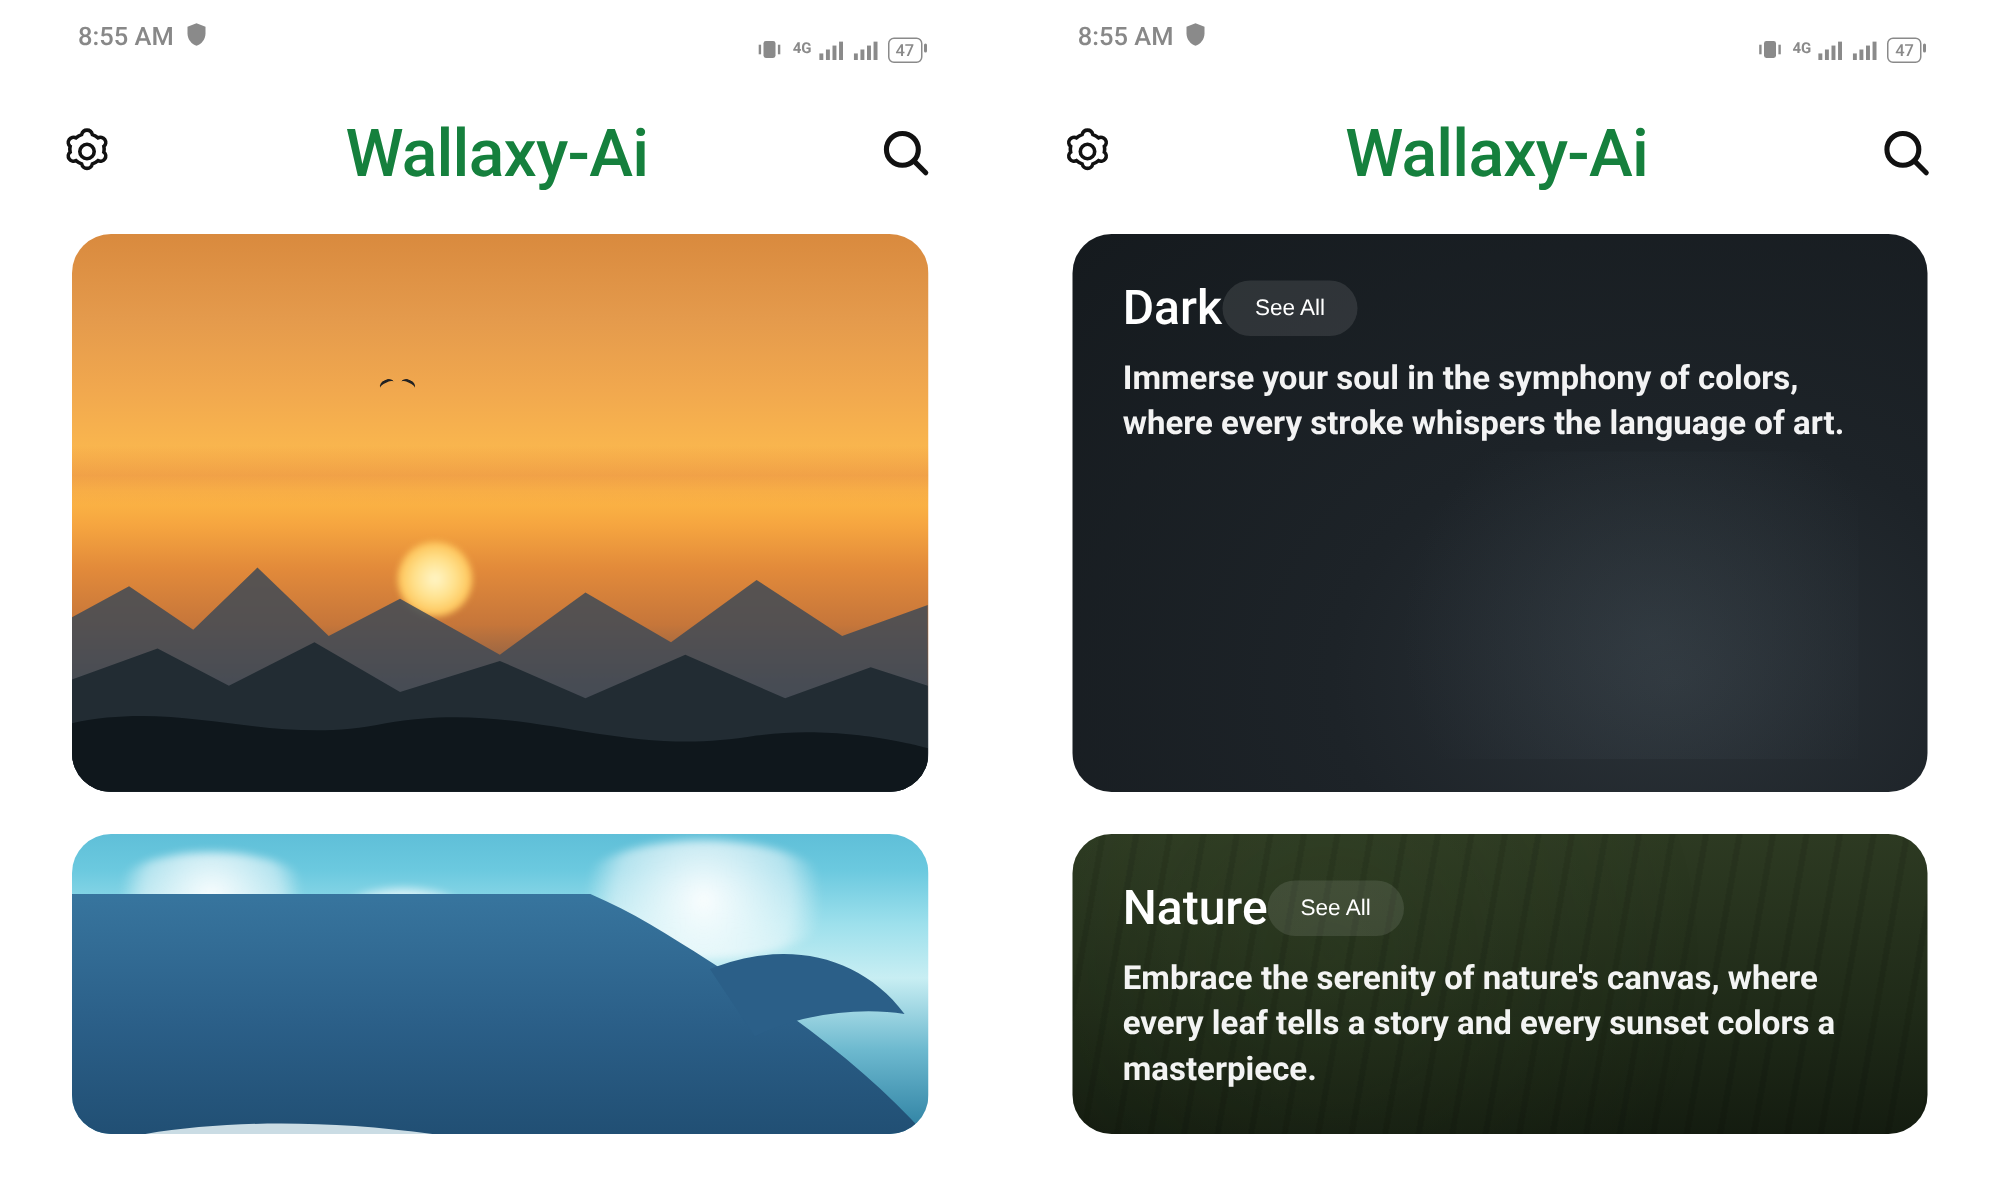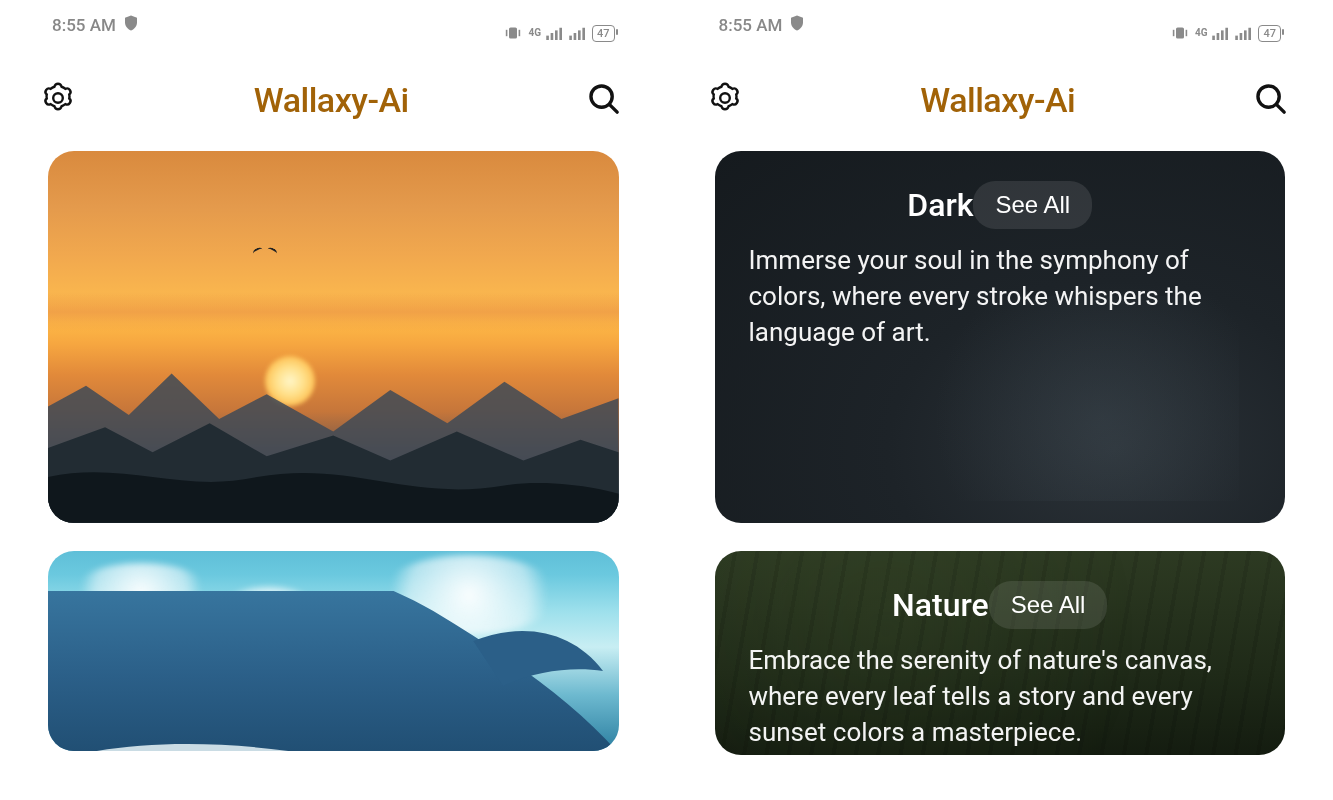--- a/index.html
+++ b/index.html
@@ -4,21 +4,21 @@
 <style>
   * { box-sizing: border-box; margin: 0; padding: 0; }
   html, body { width: 1333px; height: 800px; background: #ffffff; font-family: -apple-system, BlinkMacSystemFont, "Segoe UI", Roboto, sans-serif; overflow: hidden; }
   .container { display: flex; width: 100%; height: 100%; }
   .phone { width: 50%; height: 100%; position: relative; padding: 0 12px; }
   .status-bar { display: flex; justify-content: space-between; align-items: center; padding: 10px 40px 8px 40px; height: 48px; color: #888; font-size: 17px; font-weight: 500; }
   .status-left { display: flex; align-items: center; gap: 6px; }
   .status-right { display: flex; align-items: center; gap: 5px; margin-top: 16px; }
   .status-right svg { display: block; }
   .header { display: flex; align-items: center; justify-content: space-between; padding: 28px 30px 28px 24px; }
-  .app-title { font-size: 34px; font-weight: 500; color: #a16207; letter-spacing: -0.5px; }
+  .app-title { font-size: 44px; font-weight: 500; color: #15803d; letter-spacing: -0.5px; }
   .icon-btn { background: none; border: none; cursor: pointer; padding: 4px; display: flex; align-items: center; justify-content: center; }
   .content { padding: 0 36px; display: flex; flex-direction: column; gap: 28px; }
   .wallpaper-card { border-radius: 26px; overflow: hidden; height: 372px; position: relative; cursor: pointer; }
   .wallpaper-card.second { height: 200px; }
   
   .sunset-bg { width: 100%; height: 100%; position: relative; background: linear-gradient(to bottom, #d98a3e 0%, #e49a4c 15%, #f1a84e 28%, #f9b54e 38%, #fdb846 46%, #f6a640 52%, #e28a3a 60%, #c6763a 70%, #7a5a4a 80%, #3b4348 90%, #1f2a30 100%); }
   .sun { position: absolute; left: 38%; top: 55%; width: 50px; height: 50px; border-radius: 50%; background: radial-gradient(circle, #fff6c8 0%, #ffe08a 40%, #fdb846 80%, transparent 100%); filter: blur(2px); }
   .cloud-band { position: absolute; left: 0; right: 0; top: 38%; height: 40px; background: linear-gradient(to bottom, transparent, rgba(230,140,70,0.5), transparent); }
   .bird { position: absolute; left: 36%; top: 26%; width: 24px; height: 8px; }
   .bird::before, .bird::after { content: ""; position: absolute; width: 10px; height: 5px; border-top: 2.5px solid #222; border-radius: 50% 50% 0 0; }
@@ -35,24 +35,24 @@
   .c3 { left: 30%; top: 18%; width: 100px; height: 50px; }
   .whale-body { position: absolute; left: -6%; top: 20%; width: 112%; height: 80%; }
   .whale-body svg { width: 100%; height: 100%; display: block; }
   
   .category-card { border-radius: 26px; overflow: hidden; position: relative; padding: 30px 34px 28px 34px; color: #fff; min-height: 372px; cursor: pointer; }
   .category-card.second { min-height: 200px; padding-bottom: 4px; }
   .category-card.dark-bg { background: radial-gradient(ellipse at 70% 80%, #2b3238 0%, #1d2328 40%, #151a1e 100%); }
   .category-card.dark-bg::after { content:""; position:absolute; right:8%; bottom:6%; width:60%; height:55%; background: radial-gradient(circle at 60% 60%, rgba(80,95,105,0.22), transparent 70%); pointer-events:none; }
   .category-card.nature-bg { background: linear-gradient(to bottom, #2d3a22 0%, #1f2a18 60%, #141c10 100%); }
   .category-card.nature-bg::before { content:""; position:absolute; inset:0; background: repeating-linear-gradient(100deg, rgba(0,0,0,0) 0 18px, rgba(0,0,0,0.18) 18px 22px), radial-gradient(circle at 30% 40%, rgba(70,90,50,0.35), transparent 60%); opacity:0.5; pointer-events:none; }
-  .cat-head { display: flex; justify-content: center; align-items: center; margin-bottom: 14px; position: relative; z-index: 2; }
+  .cat-head { display: flex; justify-content: flex-start; align-items: center; margin-bottom: 14px; position: relative; z-index: 2; }
   .cat-title { font-size: 32px; font-weight: 500; }
-  .see-all { background: rgba(255,255,255,0.10); color: #fff; border: none; border-radius: 22px; padding: 10px 22px; font-size: 24px; font-weight: 500; cursor: pointer; position: relative; z-index: 2; }
-  .cat-desc { font-size: 26px; line-height: 1.38; font-weight: 400; color: rgba(255,255,255,0.95); max-width: 96%; position: relative; z-index: 2; }
+  .see-all { background: rgba(255,255,255,0.10); color: #fff; border: none; border-radius: 22px; padding: 10px 22px; font-size: 15px; font-weight: 500; cursor: pointer; position: relative; z-index: 2; }
+  .cat-desc { font-size: 22px; line-height: 1.38; font-weight: 700; color: rgba(255,255,255,0.95); max-width: 96%; position: relative; z-index: 2; }
 </style>
 </head>
 <body>
 
 <div class="container">
 
   <div class="phone">
     <div class="status-bar">
       <div class="status-left">
         <span>8:55 AM</span>

